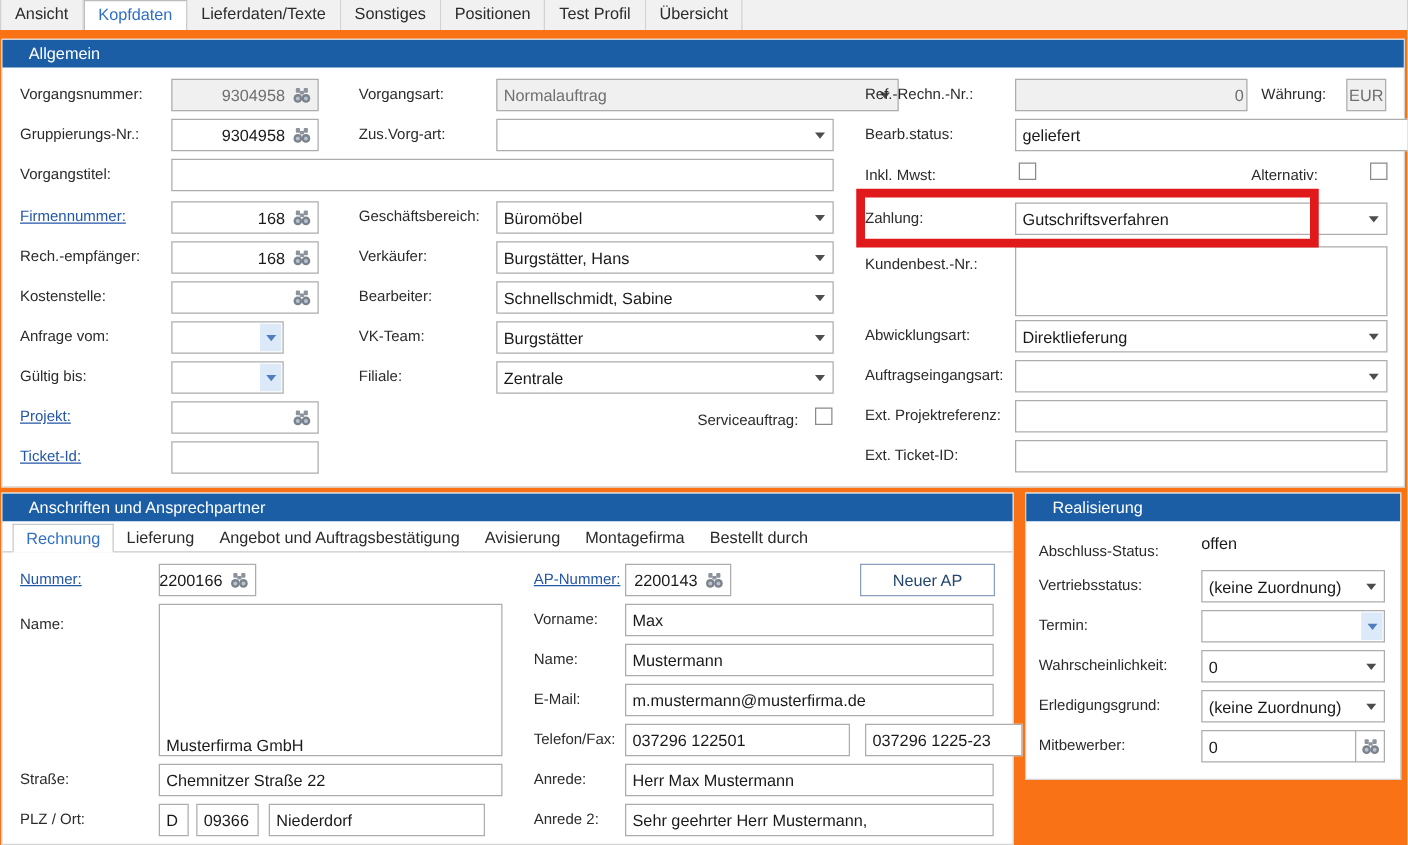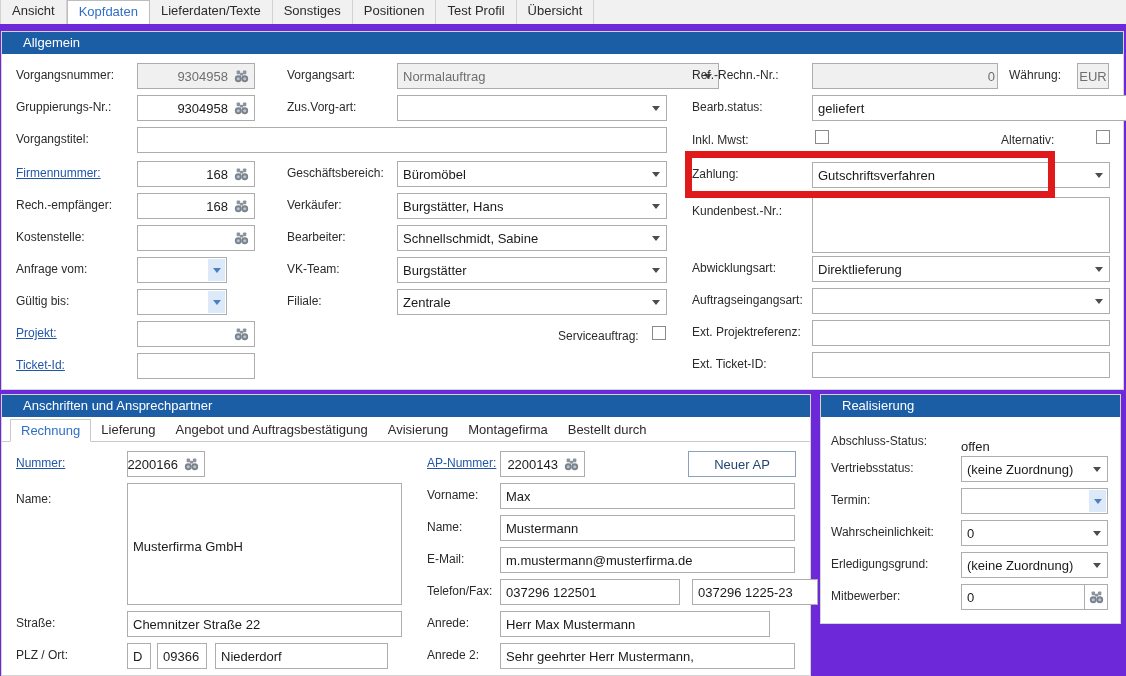--- a/index.html
+++ b/index.html
@@ -1,33 +1,33 @@
 <!DOCTYPE html>
 <html><head>
 <meta charset="utf-8">
 <style>
   *{box-sizing:border-box;margin:0;padding:0}
   body{font-family:"Liberation Sans","DejaVu Sans",sans-serif;background:#fff}
-  #app{position:relative;width:1126px;height:676px;overflow:hidden;background:#6d28d9}
+  #app{position:relative;width:1126px;height:676px;overflow:hidden;background:#f97316}
 
   .tabbar{position:absolute;left:0;top:0;width:1126px;height:24px;background:#f1f1f1;display:flex}
   .ttab{height:24px;line-height:22px;padding:0 11px;font-size:13px;color:#2b2b2b;border-right:1px solid #d2d2d2;background:#f1f1f1;cursor:default}
   .ttab:first-child{border-left:1px solid #d2d2d2}
   .ttab.active{background:#fff;color:#2f6fc4;border:1px solid #bdbdbd;border-bottom:none}
 
   .sec{position:absolute;border:1px solid #d4d4d4;background:#fff}
   .sechdr{position:absolute;left:0;top:0;right:0;height:22px;background:#1b5ea6;color:#fff;font-size:13px;line-height:22px;padding-left:21px}
 
   .lbl{position:absolute;font-size:12px;color:#2b2b2b;white-space:nowrap;line-height:17px}
   .lnk{color:#2456a8;text-decoration:underline}
 
   .tb{position:absolute;height:26px;background:#fff;border:1px solid #adadad;font-size:13px;color:#1a1a1a;display:flex;align-items:center;padding:0 5px;white-space:nowrap;overflow:hidden}
   .tb.dis{background:#f0f0f0;color:#6f6f6f}
   .tb.numb{justify-content:flex-end}
-  .area{align-items:center;padding-top:4px}
+  .area{align-items:flex-end;padding-top:4px}
 
   .arr{position:absolute;right:6px;top:50%;margin-top:-2px;width:0;height:0;border-left:4px solid transparent;border-right:4px solid transparent;border-top:5px solid #4d4d4d}
   .dbtn{position:absolute;right:1px;top:1px;bottom:1px;width:17px;background:#dce9f8;display:flex;align-items:center;justify-content:center}
   .arr2{width:0;height:0;border-left:4px solid transparent;border-right:4px solid transparent;border-top:5px solid #4f7dbf}
 
   .binoc{margin-left:6px;display:flex;flex:none;align-items:center}
   .bbtn{position:absolute;height:26px;background:#fff;border:1px solid #adadad;display:flex;align-items:center;justify-content:center}
 
   .cb{position:absolute;width:14px;height:14px;background:#fff;border:1px solid #8a8a8a}
   .btn{position:absolute;height:26px;background:#fff;border:1px solid #8aa0bd;color:#24466e;font-size:13px;display:flex;align-items:center;justify-content:center}
@@ -333,34 +333,34 @@
       <span>m.mustermann@musterfirma.de</span>
     </div>
     <div class="lbl" style="left:425px;top:188px">Telefon/Fax:</div>
     <div class="tb" style="left:498px;top:184px;width:180px">
       <span>037296 122501</span>
     </div>
     <div class="tb" style="left:690px;top:184px;width:126px">
       <span>037296 1225-23</span>
     </div>
     <div class="lbl" style="left:425px;top:220px">Anrede:</div>
-    <div class="tb" style="left:498px;top:216px;width:270px">
+    <div class="tb" style="left:498px;top:216px;width:295px">
       <span>Herr Max Mustermann</span>
     </div>
     <div class="lbl" style="left:425px;top:252px">Anrede 2:</div>
     <div class="tb" style="left:498px;top:248px;width:295px">
       <span>Sehr geehrter Herr Mustermann,</span>
     </div>
   </div>
 
   <div class="sec" style="left:820px;top:394px;width:301px;height:230px">
     <div class="sechdr">Realisierung</div>
 
     <div class="lbl" style="left:10px;top:38px">Abschluss-Status:</div>
-    <div class="statict" style="left:140px;top:44px">offen</div>
+    <div class="statict" style="left:140px;top:32px">offen</div>
 
     <div class="lbl" style="left:10px;top:65px">Vertriebsstatus:</div>
     <div class="tb" style="left:140px;top:61px;width:147px">
       <span>(keine Zuordnung)</span>
       <span class="arr"></span>
     </div>
 
     <div class="lbl" style="left:10px;top:97px">Termin:</div>
     <div class="tb" style="left:140px;top:93px;width:147px">
       <span></span>

